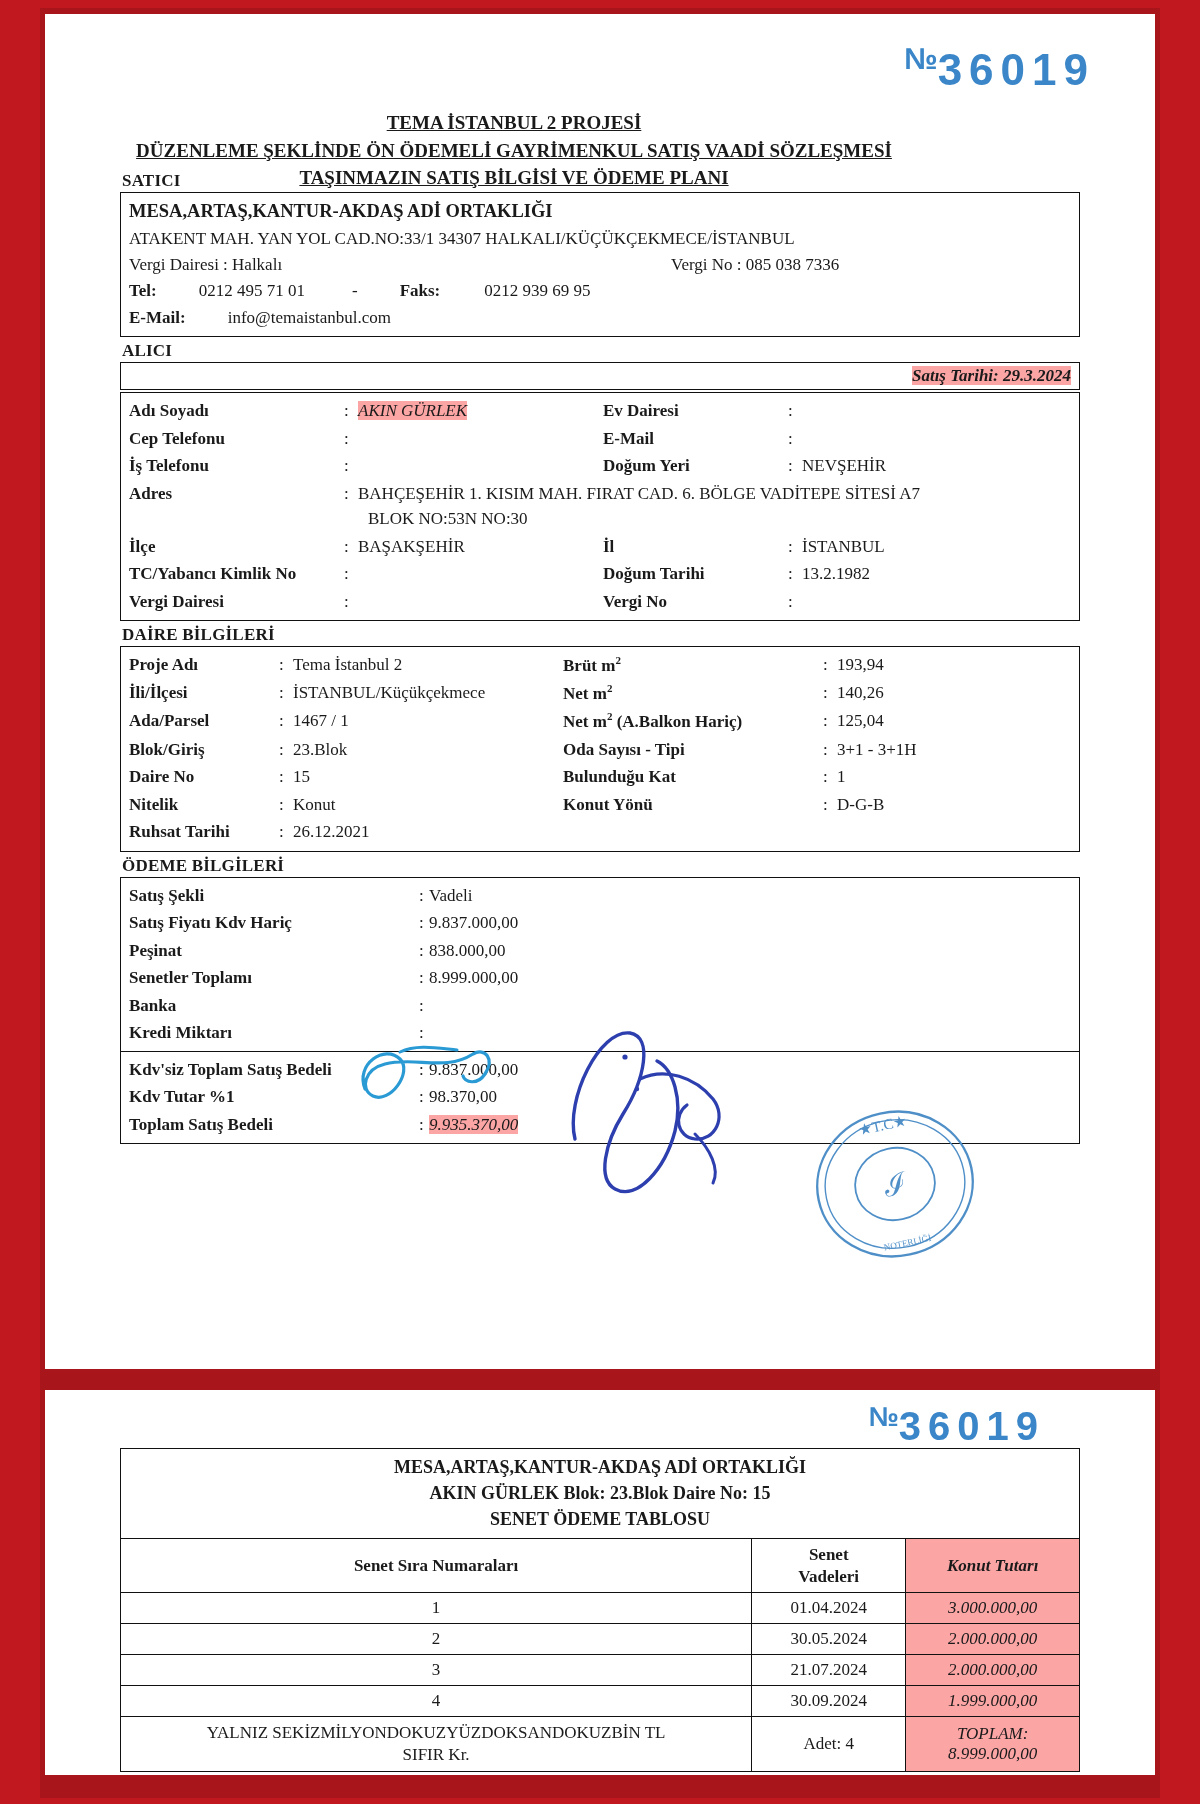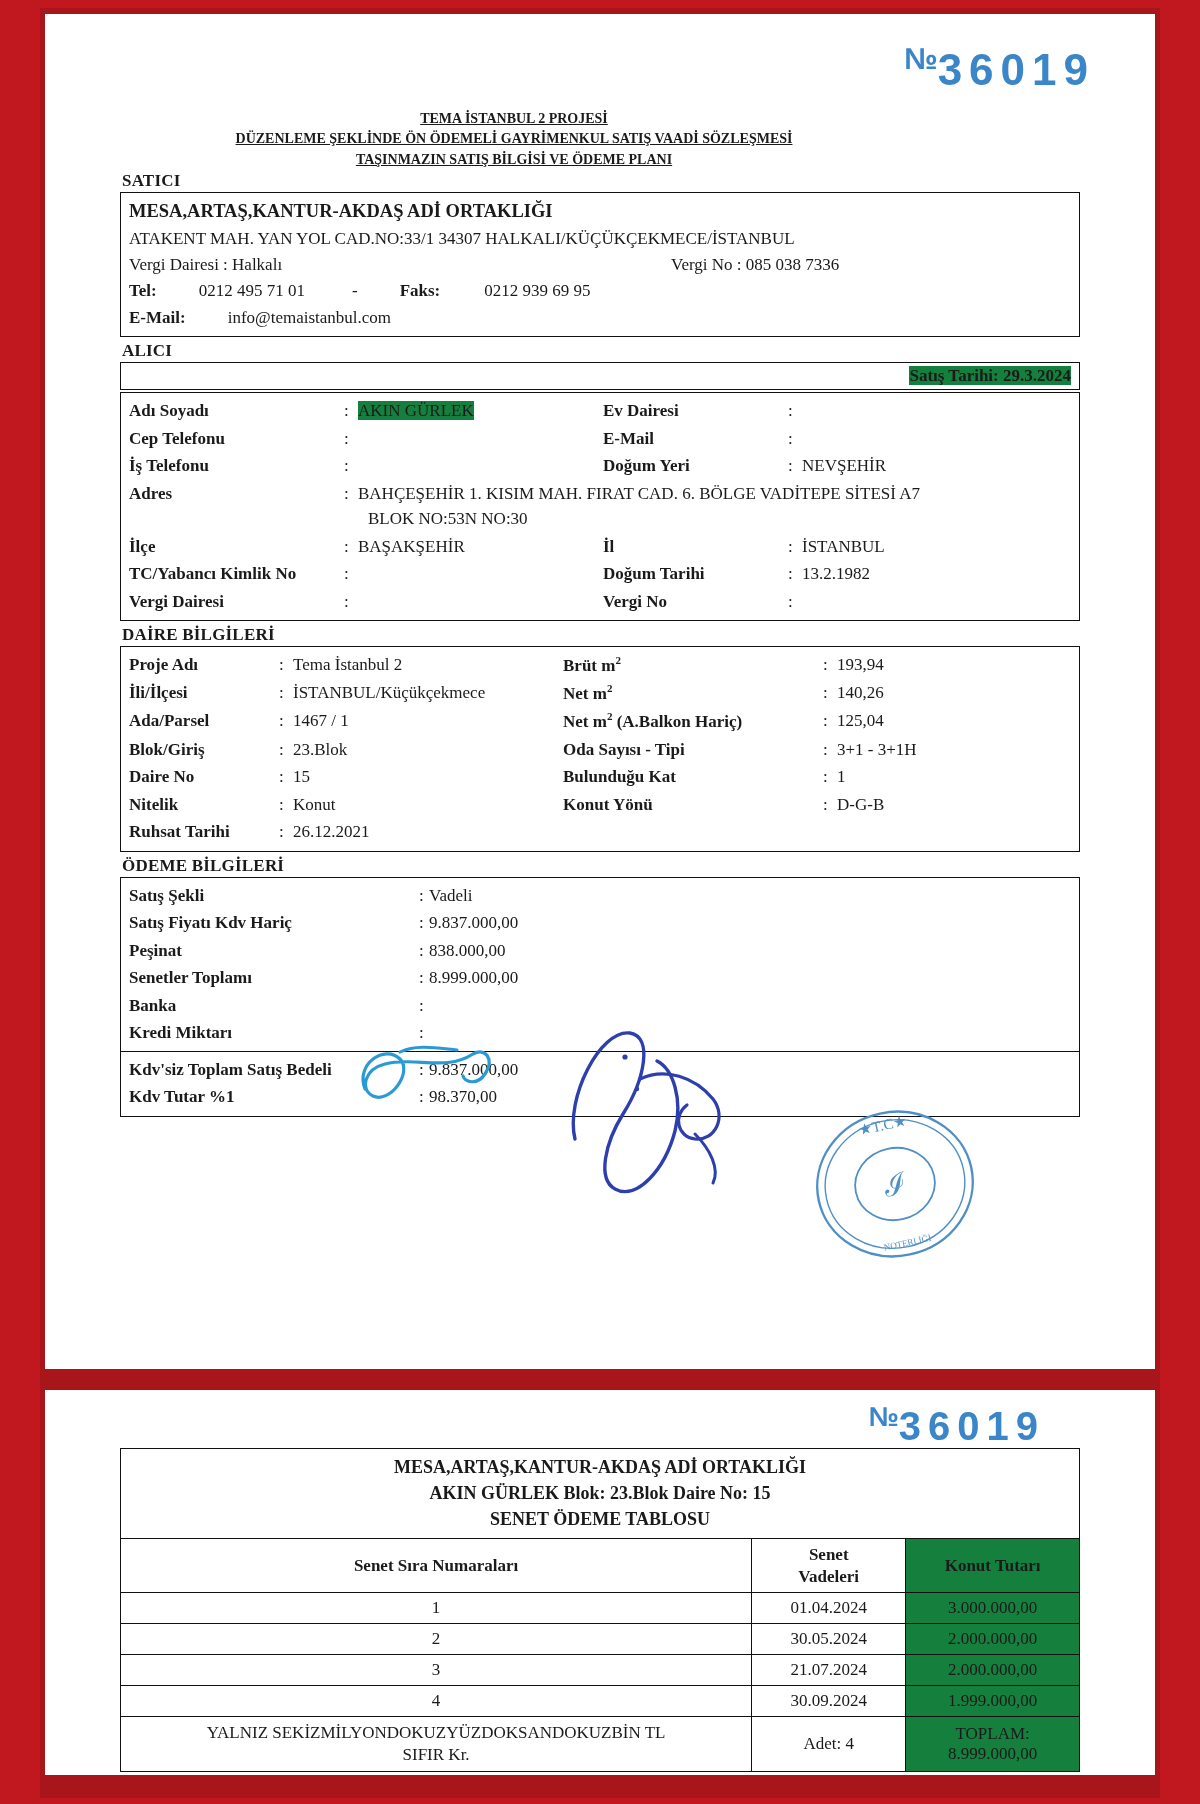--- a/index.html
+++ b/index.html
@@ -23,40 +23,40 @@
   }
   .stamp-no{
     position:absolute;right:60px;top:28px;
     font-family:"Liberation Sans", sans-serif;
     font-size:44px;font-weight:bold;letter-spacing:7px;
     color:#3a86c8;
   }
   .stamp-no .sym{font-size:30px;vertical-align:super;letter-spacing:0;}
   .titleblock{
     position:absolute;left:0;top:95px;width:938px;text-align:center;
-    font-size:14px;font-weight:bold;line-height:1.45;
+    font-size:19px;font-weight:bold;line-height:1.45;
   }
   .titleblock div{text-decoration:underline;}
   .doc{
     position:absolute;left:75px;top:155px;width:960px;
     font-size:17px;
   }
   .sec-label{
     font-weight:bold;font-size:17px;padding:2px 0 1px 2px;
     letter-spacing:.2px;
   }
   .box{
     border:1.5px solid #111;
     padding:4px 8px 5px 8px;
     box-sizing:border-box;
   }
   .box + .sec-label{margin-top:2px;}
   .row{display:flex;align-items:flex-start;line-height:1.5;gap:37px;}
   .b{font-weight:bold;}
-  .hl{background:#15803d;}
+  .hl{background:#fca5a5;font-style:italic;}
   .seller-line{line-height:1.55;}
   .seller-name{font-weight:bold;font-size:18.5px;}
   table.kv{width:100%;border-collapse:collapse;font-size:17px;}
   table.kv td{vertical-align:top;padding:1px 0;line-height:1.5;}
   .w-lbl{width:215px;}
   .w-col{width:14px;}
   .w-val{width:245px;}
   .w-lbl2{width:185px;}
   .w-col2{width:14px;}
   .sales-date{
@@ -313,20 +313,25 @@
         <tbody>
             <tr>
           <td class="b" style="width:290px">Kdv'siz Toplam Satış Bedeli</td>
           <td style="width:10px">:</td>
           <td>9.837.000,00</td>
         </tr>
         <tr>
           <td class="b">Kdv Tutar %1</td>
           <td>:</td>
           <td>98.370,00</td>
+        </tr>
+        <tr>
+          <td class="b">Toplam Satış Bedeli</td>
+          <td>:</td>
+          <td><span class="hl">9.935.370,00</span></td>
         </tr>
       </tbody>
         </table>
     </div>
 
   </div>
 
   <div class="sig-area">
     <svg class="sig1" width="200" height="110" viewBox="0 0 200 110">
       <path d="M20 55 C10 30, 40 10, 55 25 C68 38, 45 70, 28 62 C14 55, 20 35, 40 30 C70 22, 100 38, 128 20 C140 13, 150 25, 140 40 C132 52, 120 48, 118 42" fill="none" stroke="#2a9ad4" stroke-width="3.2" stroke-linecap="round"></path>

